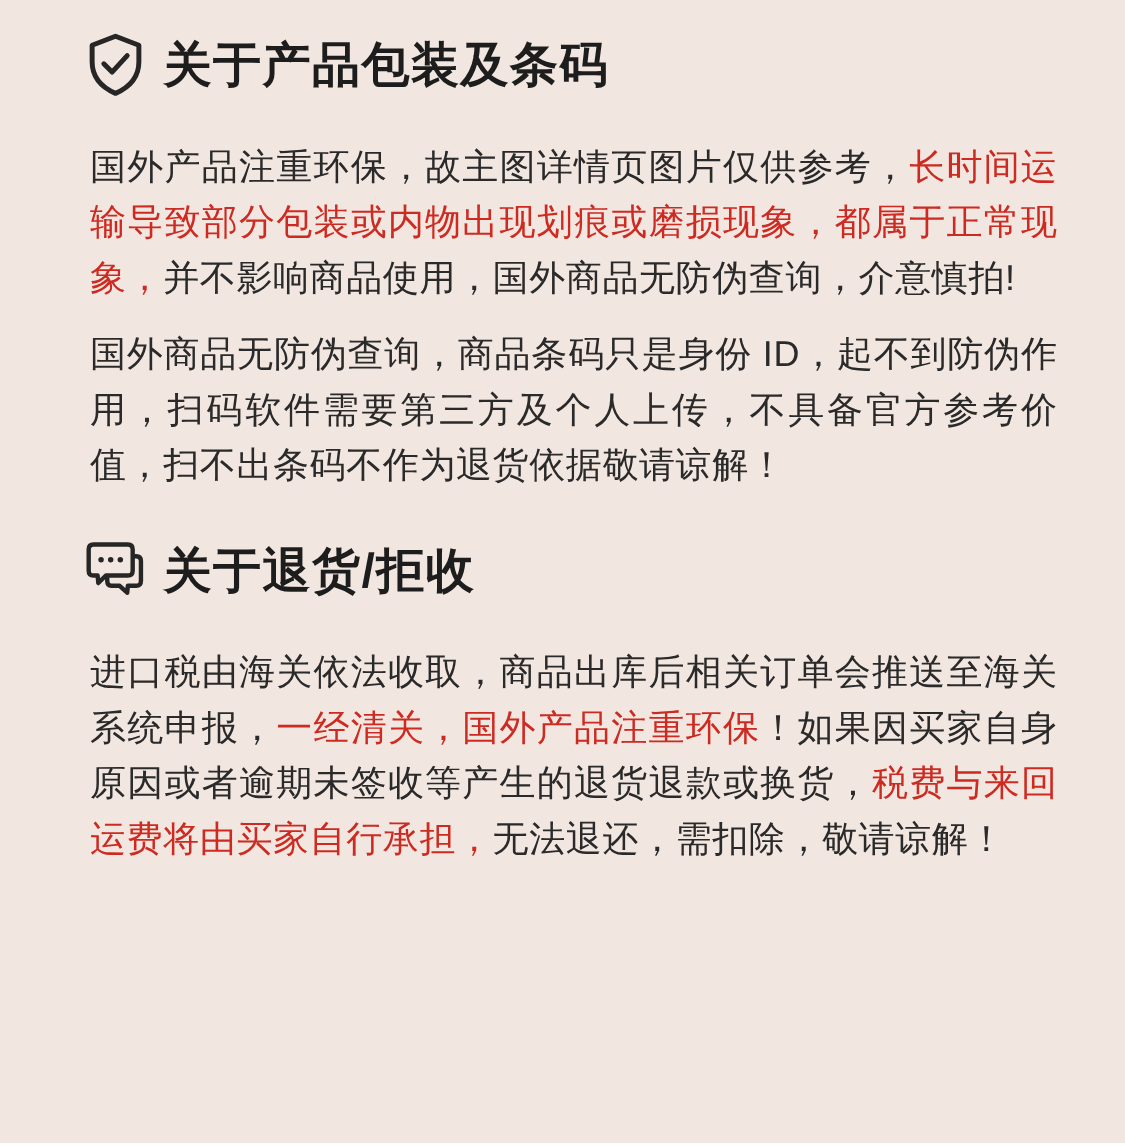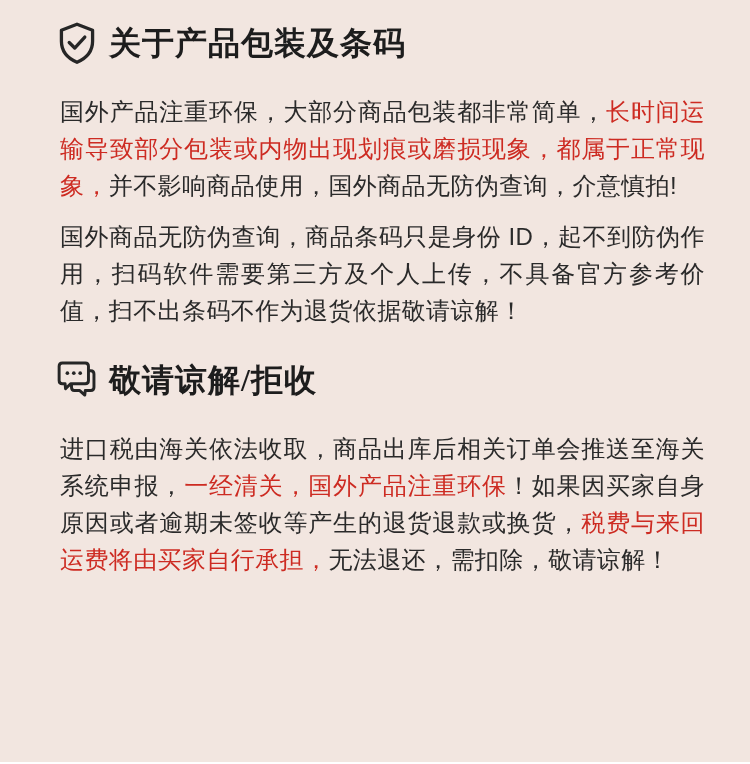--- a/index.html
+++ b/index.html
@@ -12,21 +12,20 @@
     color: #2a2a2a;
     position: relative;
     overflow: hidden;
   }
   .page { padding-top: 20px; }
   .section-header {
     display: flex;
     align-items: center;
     gap: 10px;
     margin: 0 0 27px 55px;
-    font-family: Liberation Serif, serif;
   }
   .section-header .icon {
     width: 44px;
     height: 46px;
     display: inline-flex;
     align-items: center;
     justify-content: center;
     flex: 0 0 auto;
   }
   .section-title {
@@ -63,38 +62,38 @@
       <span class="icon">
         <svg viewBox="0 0 48 48" width="44" height="46" aria-hidden="true">
           <path d="M24 3.5 L41 10 V22 C41 33.8 33.6 40.8 24 45 C14.4 40.8 7 33.8 7 22 V10 Z" fill="none" stroke="#262626" stroke-width="3.6" stroke-linejoin="round"></path>
           <path d="M15.5 23.5 L21.5 29.5 L32.5 17.5" fill="none" stroke="#262626" stroke-width="3.6" stroke-linecap="round" stroke-linejoin="round"></path>
         </svg>
       </span>
       <h2 class="section-title">关于产品包装及条码</h2>
     </div>
 
 
-    <p class="para"><span data-color="default">国外产品注重环保，大部分商品包装都非常简单，</span><span data-color="red">长时间运输导致部分包装或内物出现划痕或磨损现象，都属于正常现象，</span><span data-color="default">并不影响商品使用，国外商品无防伪查询，介意慎拍!</span></p>
+    <p class="para"><span data-color="default">国外产品注重环保，故主图详情页图片仅供参考，</span><span data-color="red">长时间运输导致部分包装或内物出现划痕或磨损现象，都属于正常现象，</span><span data-color="default">并不影响商品使用，国外商品无防伪查询，介意慎拍!</span></p>
 
     <p class="para"><span data-color="default">国外商品无防伪查询，商品条码只是身份 ID，起不到防伪作用，扫码软件需要第三方及个人上传，不具备官方参考价值，扫不出条码不作为退货依据敬请谅解！</span></p>
   </div>
 
   <div class="section section-returns">
     <div class="section-header">
       <span class="icon">
         <svg viewBox="0 0 48 48" width="44" height="44" aria-hidden="true">
 
           <path d="M18 14 H39 Q42.5 14 42.5 17.5 V32 Q42.5 35.5 39 35.5 H33 L32.5 40.5 L27 35.5 H21 Q18 35.5 18 32 Z" fill="none" stroke="#262626" stroke-width="3.2" stroke-linejoin="round"></path>
 
           <path d="M8 5.5 H33 Q36.5 5.5 36.5 9 V24.5 Q36.5 28 33 28 H17 L11.5 33.5 L11 28 H8 Q4.5 28 4.5 24.5 V9 Q4.5 5.5 8 5.5 Z" fill="#f2e6e0" stroke="#262626" stroke-width="3.2" stroke-linejoin="round"></path>
           <circle cx="13.5" cy="16.5" r="2" fill="#262626"></circle>
           <circle cx="20.5" cy="16.5" r="2" fill="#262626"></circle>
           <circle cx="27.5" cy="16.5" r="2" fill="#262626"></circle>
         </svg>
       </span>
-      <h2 class="section-title">敬请谅解/拒收</h2>
+      <h2 class="section-title">关于退货/拒收</h2>
     </div>
 
     <p class="para"><span data-color="default">进口税由海关依法收取，商品出库后相关订单会推送至海关系统申报，</span><span data-color="red">一经清关，国外产品注重环保</span><span data-color="default">！如果因买家自身原因或者逾期未签收等产生的退货退款或换货，</span><span data-color="red">税费与来回运费将由买家自行承担，</span><span data-color="default">无法退还，需扣除，敬请谅解！</span></p>
   </div>
 
   <div class="bottom-strip"></div>
 </div>
 
 </body></html>

